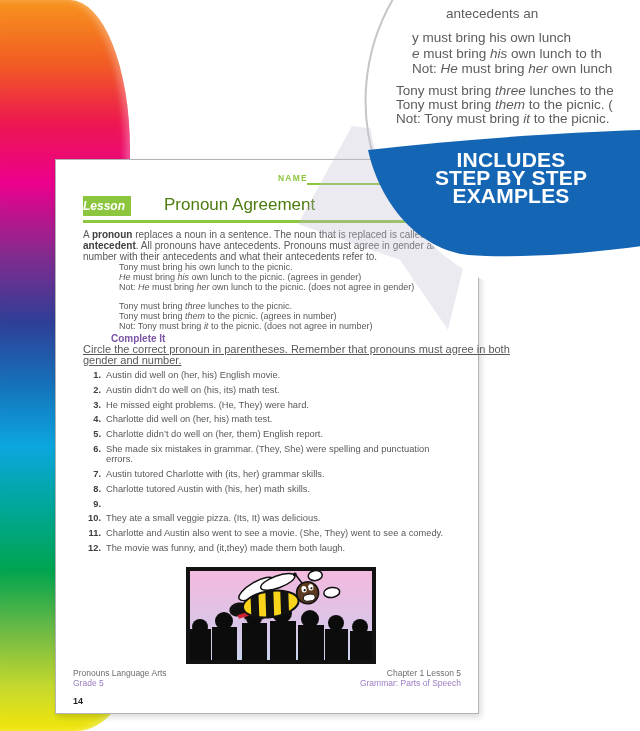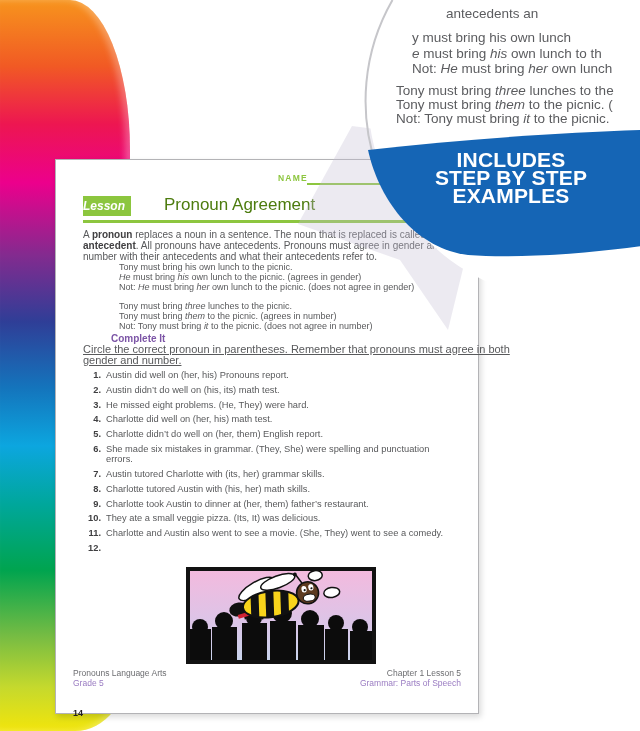--- a/index.html
+++ b/index.html
@@ -32,21 +32,21 @@
   .items{left:30px;top:210px;font-size:9.3px;line-height:10.2px;}
   .item{display:flex;margin-bottom:4.6px;}
   .inum{width:15px;text-align:right;font-weight:bold;color:#3f3f41;margin-right:5px;flex:none;}
   .itext{white-space:nowrap;}
   .s-i{font-style:italic;}
   .s-b{font-weight:bold;color:#414042;}
   .illus{left:130px;top:407px;width:190px;height:97px;border:4px solid #121212;box-sizing:border-box;}
   .footer-left{left:17px;top:508px;font-size:8.5px;line-height:10px;color:#6d6e71;}
   .footer-right{right:17px;top:508px;font-size:8.5px;line-height:10px;color:#6d6e71;text-align:right;}
   .f-purple{color:#9a7cc2;}
-  .f-page{font-weight:bold;color:#231f20;font-size:9px;margin-top:20px;}
+  .f-page{font-weight:bold;color:#231f20;font-size:9px;margin-top:8px;}
   
   .beam{position:absolute;left:0;top:0;z-index:3;pointer-events:none;}
   
   .lens{position:absolute;left:368px;top:-106px;width:406px;height:406px;border-radius:50%;
         background:#fff;z-index:4;overflow:hidden;font-size:13.5px;color:#5b5c5f;}
   .lens-top{position:absolute;left:78px;top:112px;white-space:nowrap;}
   .lens-g1{position:absolute;left:44px;top:136px;line-height:15.5px;}
   .lens-g2{position:absolute;left:28px;top:190px;line-height:14px;}
   .lens-arc{position:absolute;left:0;top:0;z-index:5;pointer-events:none;}
   
@@ -90,21 +90,21 @@
 
     <div class="abs complete-head">Complete It</div>
     <div class="abs instructions">
         <div class="tline">Circle the correct pronoun in parentheses. Remember that pronouns must agree in both</div>
         <div class="tline">gender and number.</div>
       </div>
 
     <div class="abs items" id="exercise-list">
         <div class="item">
           <div class="inum">1.</div>
-          <div class="itext">Austin did well on (her, his) Pronouns report.</div>
+          <div class="itext">Austin did well on (her, his) English movie.</div>
         </div>
         <div class="item">
           <div class="inum">2.</div>
           <div class="itext">Austin didn’t do well on (his, its) math test.</div>
         </div>
         <div class="item">
           <div class="inum">3.</div>
           <div class="itext">He missed eight problems. (He, They) were hard.</div>
         </div>
         <div class="item">
@@ -125,32 +125,32 @@
         <div class="item">
           <div class="inum">7.</div>
           <div class="itext">Austin tutored Charlotte with (its, her) grammar skills.</div>
         </div>
         <div class="item">
           <div class="inum">8.</div>
           <div class="itext">Charlotte tutored Austin with (his, her) math skills.</div>
         </div>
         <div class="item">
           <div class="inum">9.</div>
-          <div class="itext">Charlotte took Austin to dinner at (her, them) father’s restaurant.</div>
         </div>
         <div class="item">
           <div class="inum">10.</div>
           <div class="itext">They ate a small veggie pizza. (Its, It) was delicious.</div>
         </div>
         <div class="item">
           <div class="inum">11.</div>
           <div class="itext">Charlotte and Austin also went to see a movie. (She, They) went to see a comedy.</div>
         </div>
         <div class="item">
           <div class="inum">12.</div>
+          <div class="itext">The movie was funny, and (it,they) made them both laugh.</div>
         </div>
       </div>
 
     <div class="abs illus">
       <svg width="182" height="89" viewBox="0 0 182 89">
         <defs>
           <linearGradient id="skybg" x1="0" y1="0" x2="0" y2="1">
             <stop offset="0" stop-color="#f3bade"></stop>
               <stop offset=".55" stop-color="#ddc4e7"></stop>
               <stop offset="1" stop-color="#c9d4ec"></stop>

